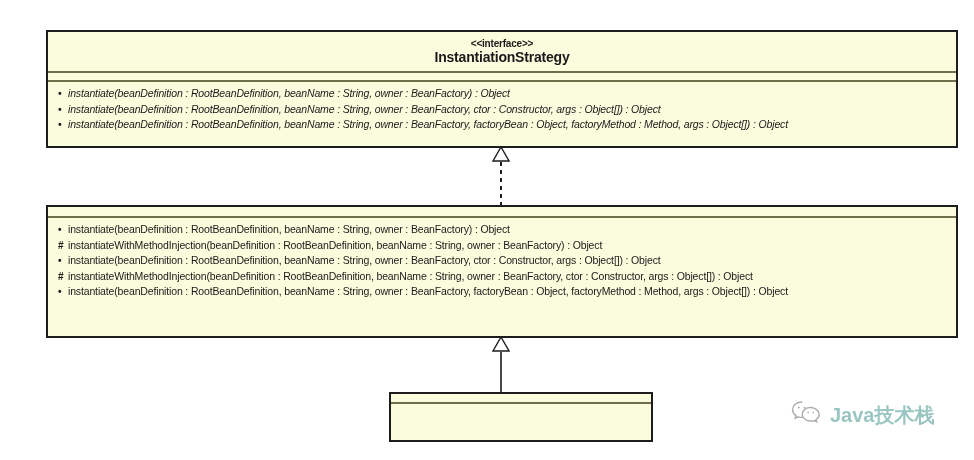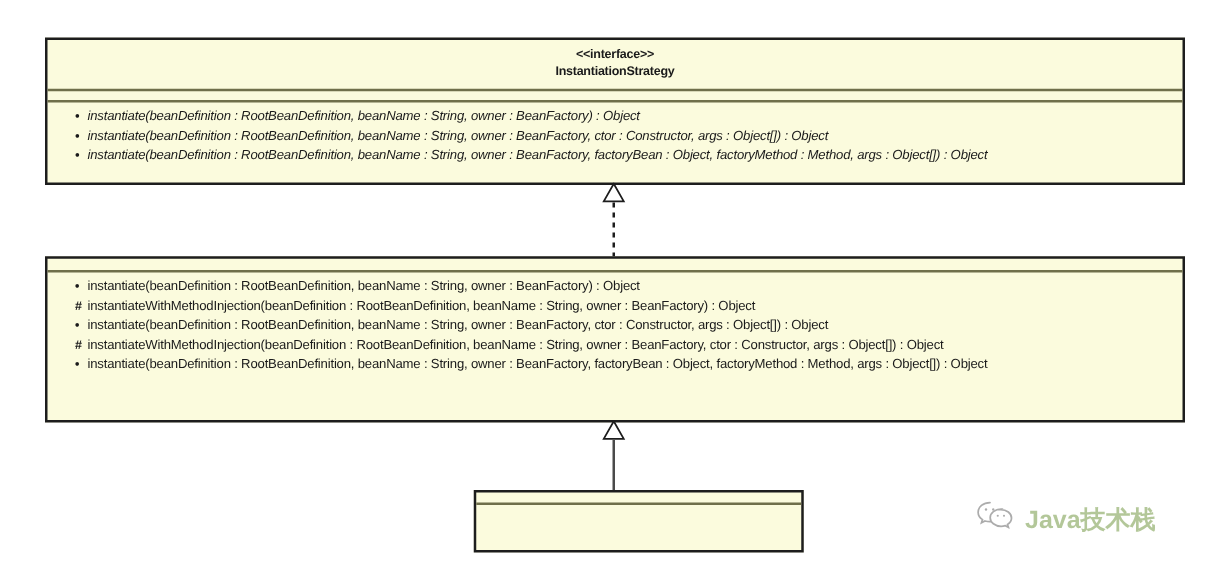--- a/index.html
+++ b/index.html
@@ -12,21 +12,21 @@
     height: 460px;
     position: relative;
     overflow: hidden;
     font-family: "Liberation Sans", sans-serif;
     color: #1a1a1a;
   }
 
   
   #diagram {
     position: absolute;
-    left: 4px;
+    left: 14px;
     top: 0;
     width: 864px;
     height: 460px;
     text-decoration: underline;
   }
 
   
   .uml-box {
     position: absolute;
     background: #fbfbdd;
@@ -38,32 +38,32 @@
     text-align: center;
     border-bottom: 2px solid #6f6f4a;
   }
   .stereotype {
     font-size: 10px;
     font-weight: bold;
     line-height: 13px;
     letter-spacing: -0.2px;
   }
   .class-name {
-    font-size: 10px;
+    font-size: 14px;
     font-weight: bold;
     line-height: 15px;
     letter-spacing: -0.2px;
   }
   .uml-attrs {
     height: 7px;
     border-bottom: 2px solid #6f6f4a;
   }
   .uml-attrs.tall { height: 9px; }
   .uml-ops {
-    padding: 4px 0 5px 12px;
+    padding: 4px 0 5px 0;
   }
   .op-row {
     display: block;
     white-space: nowrap;
     font-size: 10.5px;
     line-height: 15.5px;
     padding-left: 10px;
     letter-spacing: -0.15px;
   }
   .op-vis {
@@ -102,21 +102,21 @@
     width: 176px;
     height: 38px;
     display: flex;
     align-items: center;
     gap: 8px;
     opacity: 0.42;
   }
   #watermark .wm-text {
     font-size: 20px;
     font-weight: bold;
-    color: #4d7c0f;
+    color: #0f766e;
     white-space: nowrap;
     letter-spacing: 0px;
   }
 </style>
 </head>
 <body>
 
 <div id="diagram">
 
   <div class="uml-box" id="box-interface">

